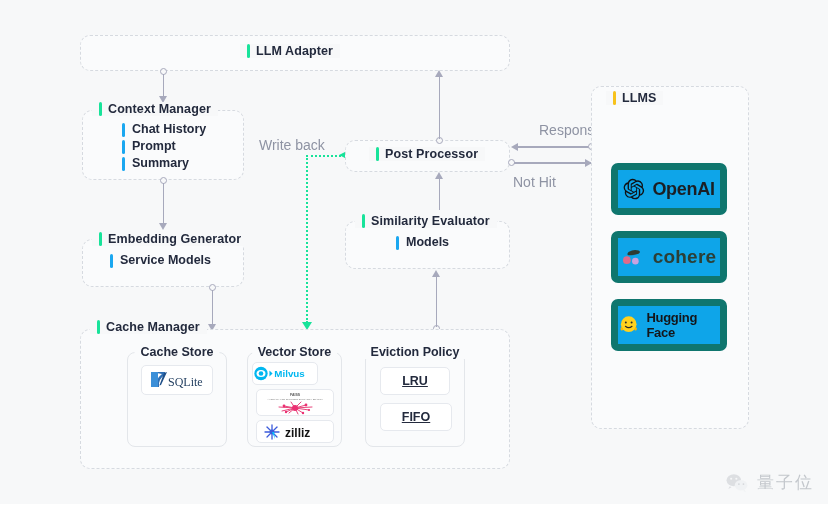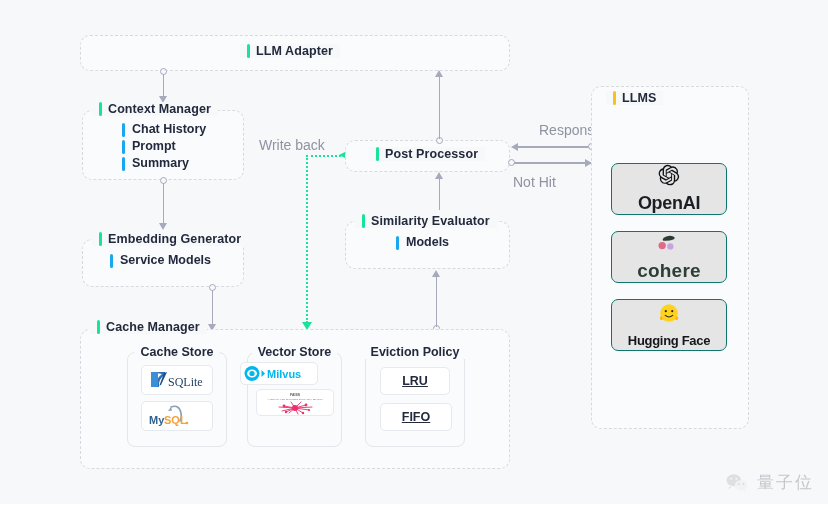--- a/index.html
+++ b/index.html
@@ -62,26 +62,25 @@
     border:1px solid #e6e9ee;
     border-radius:5px;
     display:flex;align-items:center;justify-content:center;
     box-sizing:border-box;
   }
   .card-text{font-size:12.5px;font-weight:700;color:#232a3d;text-decoration:underline;}
 
   
   .logocard{
     position:absolute;
-    background:#e5e5e5;
-    border:1px solid #0f766e;
+    background:#0ea5e9;
+    border:7px solid #0f766e;
     border-radius:7px;
     display:flex;align-items:center;justify-content:center;gap:7px;
     box-sizing:border-box;
-    flex-direction:column;
   }
   .logotext{font-size:18px;font-weight:700;color:#1b1f24;letter-spacing:-.3px;}
   .logotext.cohere{color:#2c3f36;font-weight:600;font-size:19px;letter-spacing:.2px;}
   .logotext.hf{font-size:13px;font-weight:700;color:#14161a;}
 
   
   .vline{position:absolute;width:1.5px;background:#a7a9bc;}
   .hline{position:absolute;height:1.5px;background:#a7a9bc;}
   .dot{
     position:absolute;width:7px;height:7px;border-radius:50%;
@@ -227,34 +226,25 @@
     <div class="panel-title">Cache Store</div>
   </div>
   <div class="card" style="left:141px;top:365px;width:72px;height:30px;">
     <svg width="58" height="20" viewBox="0 0 58 20">
       <path d="M3 2 h14 v3 a11 11 0 0 0 -6 12 l-2 0 a13 13 0 0 1 5 -13 z" fill="#2f6fb5"></path>
       <rect x="3" y="2" width="7" height="15" fill="#3b8fd8"></rect>
       <path d="M16 3 l3 -1 l-6 13 l-1.6 .4 z" fill="#1f4f88"></path>
       <text x="20" y="16" font-family="'Liberation Serif', serif" font-size="12" fill="#1d3a5c">SQLite</text>
     </svg>
   </div>
-  <div class="card" style="left:141px;top:401px;width:72px;height:30px;">
-    <svg width="60" height="24" viewBox="0 0 60 24">
-      <path d="M24 3 q8 -3 10 6 q1 5 -1 8" stroke="#8aa0b5" stroke-width="1.6" fill="none" stroke-linecap="round"></path>
-      <path d="M24 3 l-3 4 l4 -.6 z" fill="#8aa0b5"></path>
-      <text x="2" y="20" font-family="'Liberation Sans', sans-serif" font-weight="bold" font-size="11" fill="#31618e">My</text>
-      <text x="17" y="20" font-family="'Liberation Sans', sans-serif" font-weight="bold" font-size="11" fill="#f2a33c">SQL</text>
-      <circle cx="40" cy="19" r="1.3" fill="#f2a33c"></circle>
-    </svg>
-  </div>
 
   <div class="panel" style="left:247px;top:352px;width:95px;height:95px;">
     <div class="panel-title">Vector Store</div>
   </div>
-  <div class="card" style="left:240px;top:362px;width:78px;height:23px;">
+  <div class="card" style="left:252px;top:362px;width:66px;height:23px;">
     <svg width="72" height="17" viewBox="0 0 72 17">
       <circle cx="9" cy="8.5" r="7.5" fill="#00b7f0"></circle>
       <ellipse cx="9" cy="8.5" rx="5" ry="4" fill="#ffffff"></ellipse>
       <circle cx="9" cy="8.5" r="2.6" fill="#00b7f0"></circle>
       <path d="M18.5 5 l3.5 3.5 l-3.5 3.5 z" fill="#00b7f0"></path>
       <text x="24" y="13" font-family="'Liberation Sans', sans-serif" font-weight="bold" font-size="11" fill="#00b7f0">Milvus</text>
     </svg>
   </div>
   <div class="card" style="left:256px;top:389px;width:78px;height:27px;">
     <svg width="70" height="24" viewBox="0 0 70 24">
@@ -275,20 +265,33 @@
           <path d="M35 17 l17 -1"></path>
       </g>
       <circle cx="35" cy="17" r="3" fill="#ec2f72"></circle>
       <circle cx="24" cy="15" r="1.4" fill="#ec2f72"></circle>
       <circle cx="46" cy="14" r="1.4" fill="#ec2f72"></circle>
       <circle cx="26" cy="21" r="1.2" fill="#ec2f72"></circle>
       <circle cx="43" cy="22" r="1.2" fill="#ec2f72"></circle>
       <circle cx="49" cy="19" r="1.1" fill="#ec2f72"></circle>
     </svg>
   </div>
+  <div class="card" style="left:256px;top:420px;width:78px;height:23px;">
+    <svg width="72" height="18" viewBox="0 0 72 18">
+      <g stroke="#3b5bdb" stroke-width="1.3" stroke-linecap="round">
+        <path d="M13 2 v14"></path>
+          <path d="M6 9 h14"></path>
+        <path d="M8 4 l10 10"></path>
+          <path d="M18 4 l-10 10"></path>
+      </g>
+      <circle cx="13" cy="9" r="2.4" fill="#3b5bdb"></circle>
+      <path d="M13 9 l3 7 l-1 -7 z" fill="#00c2ff"></path>
+      <text x="26" y="14" font-family="'Liberation Sans', sans-serif" font-weight="bold" font-size="12" fill="#111">zilliz</text>
+    </svg>
+  </div>
 
   <div class="panel" style="left:365px;top:352px;width:100px;height:95px;">
     <div class="panel-title">Eviction Policy</div>
   </div>
   <div class="card" style="left:380px;top:367px;width:70px;height:28px;">
     <span class="card-text">LRU</span>
   </div>
   <div class="card" style="left:380px;top:403px;width:72px;height:28px;">
     <span class="card-text">FIFO</span>
   </div>

